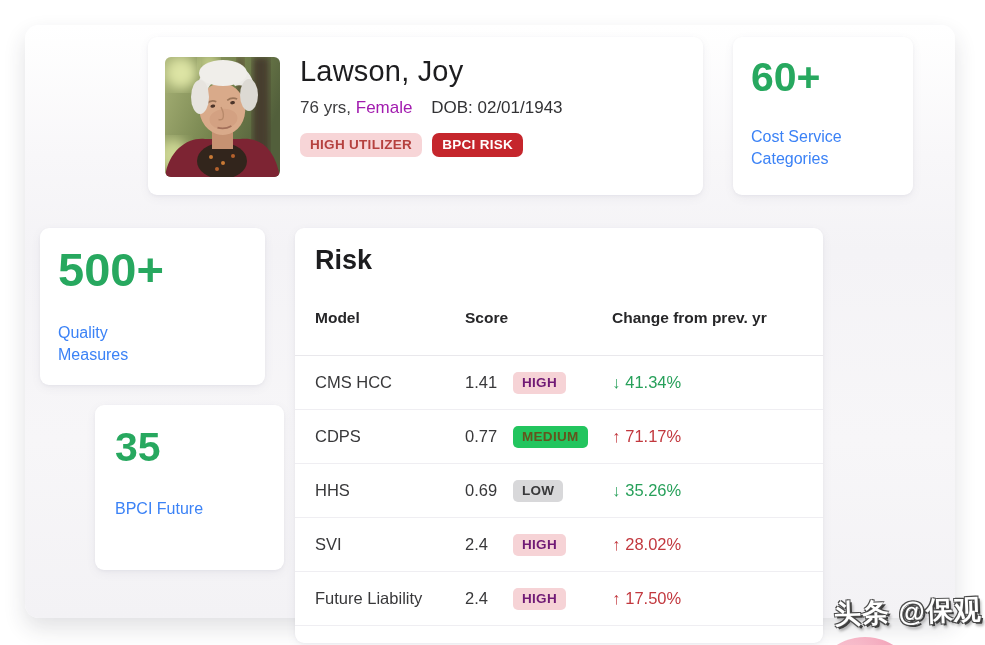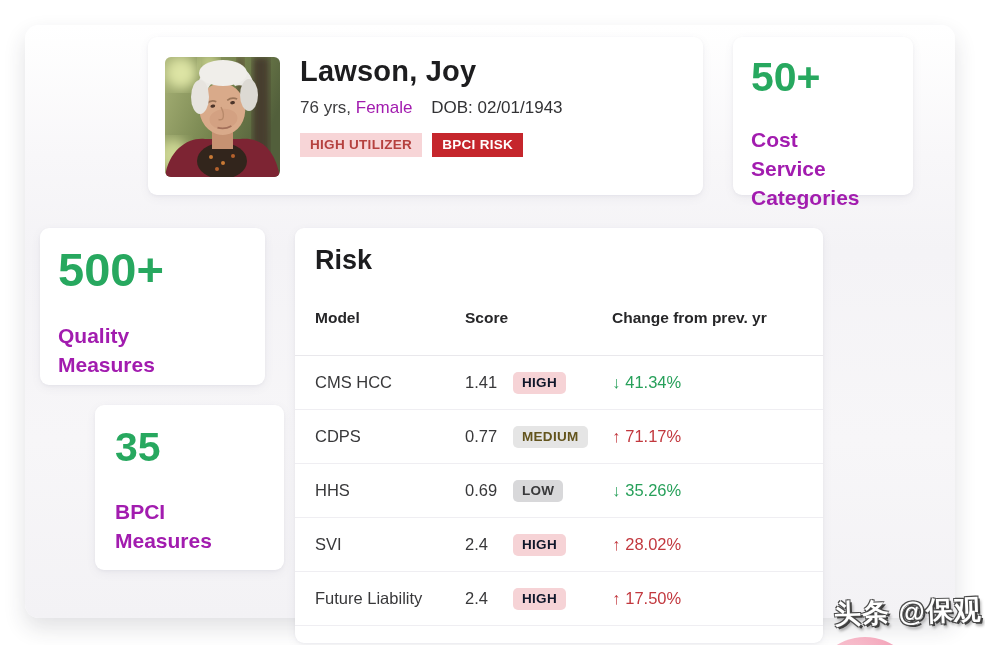--- a/index.html
+++ b/index.html
@@ -29,37 +29,37 @@
     box-shadow: 0 3px 10px rgba(100,100,130,0.08), 0 1px 3px rgba(100,100,130,0.06);
   }
 
   
   .patient-card { left: 123px; top: 12px; width: 555px; height: 158px; }
   .photo {
     position: absolute; left: 17px; top: 20px;
     width: 115px; height: 120px; border-radius: 6px; overflow: hidden;
   }
   .pinfo { position: absolute; left: 152px; top: 18px; right: 14px; }
-  .pname { font-size: 29px; font-weight: 700; color: #1d1d1f; letter-spacing: 0.2px; }
+  .pname { font-size: 29px; font-weight: 400; color: #1d1d1f; letter-spacing: 0.2px; }
   .pmeta { margin-top: 10px; font-size: 17px; color: #3d3d3f; }
   .pmeta .sex { color: #a21caf; font-weight: 400; }
   .pmeta .dob { margin-left: 14px; color: #323234; font-weight: 500; }
   .pbadges { margin-top: 15px; display: flex; gap: 10px; }
   .pbadge {
     display: inline-block; padding: 4px 10px 5px;
     font-size: 13.5px; font-weight: 700; letter-spacing: 0.3px;
-    border-radius: 0;
+    border-radius: 7px;
     text-align: right;
   }
   .pbadge.soft  { background: #f7d5d7; color: #b5413f; }
   .pbadge.solid { background: #c5262c; color: #ffffff; }
 
   
   .stat-value { font-weight: 600; color: #27a85f; line-height: 1; }
-  .stat-label { font-size: 21px; font-weight: 700; color: #a21caf; line-height: 1.38; }
+  .stat-label { font-size: 16px; font-weight: 400; color: #3b82f6; line-height: 1.38; }
 
   .stat-cost { left: 708px; top: 12px; width: 180px; height: 158px; padding: 20px 18px; }
   .stat-cost .stat-value { font-size: 41px; }
   .stat-cost .stat-label { margin-top: 28px; width: 125px; }
 
   .stat-quality { left: 15px; top: 203px; width: 225px; height: 157px; padding: 18px 18px; }
   .stat-quality .stat-value { font-size: 47px; }
   .stat-quality .stat-label { margin-top: 29px; width: 110px; }
 
   .stat-bpci { left: 70px; top: 380px; width: 189px; height: 165px; padding: 22px 20px; }
@@ -80,22 +80,22 @@
     align-items: center;
     height: 54px; padding-left: 20px; padding-right: 2px;
     border-bottom: 1px solid #efeef2;
     background: #ffffff;
     font-size: 16.5px; color: #38383a;
   }
   .lvl {
     display: inline-block; padding: 3px 9px 4px;
     border-radius: 5px; font-size: 13.5px; font-weight: 700; letter-spacing: 0.3px;
   }
-  .badge-high   { background: #f6d3d6; color: #0f172a; }
-  .badge-medium { background: #e5e5e5; color: #63541d; }
+  .badge-high   { background: #f6d3d6; color: #701a75; }
+  .badge-medium { background: #22c55e; color: #63541d; }
   .badge-low    { background: #d8d8da; color: #39393b; }
   .chg { font-size: 16.5px; font-weight: 500; }
   .chg .arrow { font-weight: 400; margin-right: 5px; }
   .chg-down { color: #27a05a; }
   .chg-up   { color: #c2383e; }
 
   
   .pink-blob {
     position: absolute; left: 788px; top: 612px;
     width: 104px; height: 100px; border-radius: 50%;
@@ -177,32 +177,32 @@
         <span class="dob">DOB: 02/01/1943</span>
       </div>
       <div class="pbadges">
         <span class="pbadge soft">HIGH UTILIZER</span>
         <span class="pbadge solid">BPCI RISK</span>
       </div>
     </div>
   </section>
 
   <section class="card stat-cost">
-    <div class="stat-value">50+</div>
+    <div class="stat-value">60+</div>
     <div class="stat-label">Cost Service Categories</div>
   </section>
 
   <section class="card stat-quality">
     <div class="stat-value">500+</div>
     <div class="stat-label">Quality Measures</div>
   </section>
 
   <section class="card stat-bpci">
     <div class="stat-value">35</div>
-    <div class="stat-label">BPCI Measures</div>
+    <div class="stat-label">BPCI Future</div>
   </section>
 
   <section class="card risk-card">
     <h2 class="risk-title">Risk</h2>
     <div class="thead">
       <span>Model</span>
       <span>Score</span>
       <span>Change from prev. yr</span>
     </div>
     <div id="risk-table-body">

